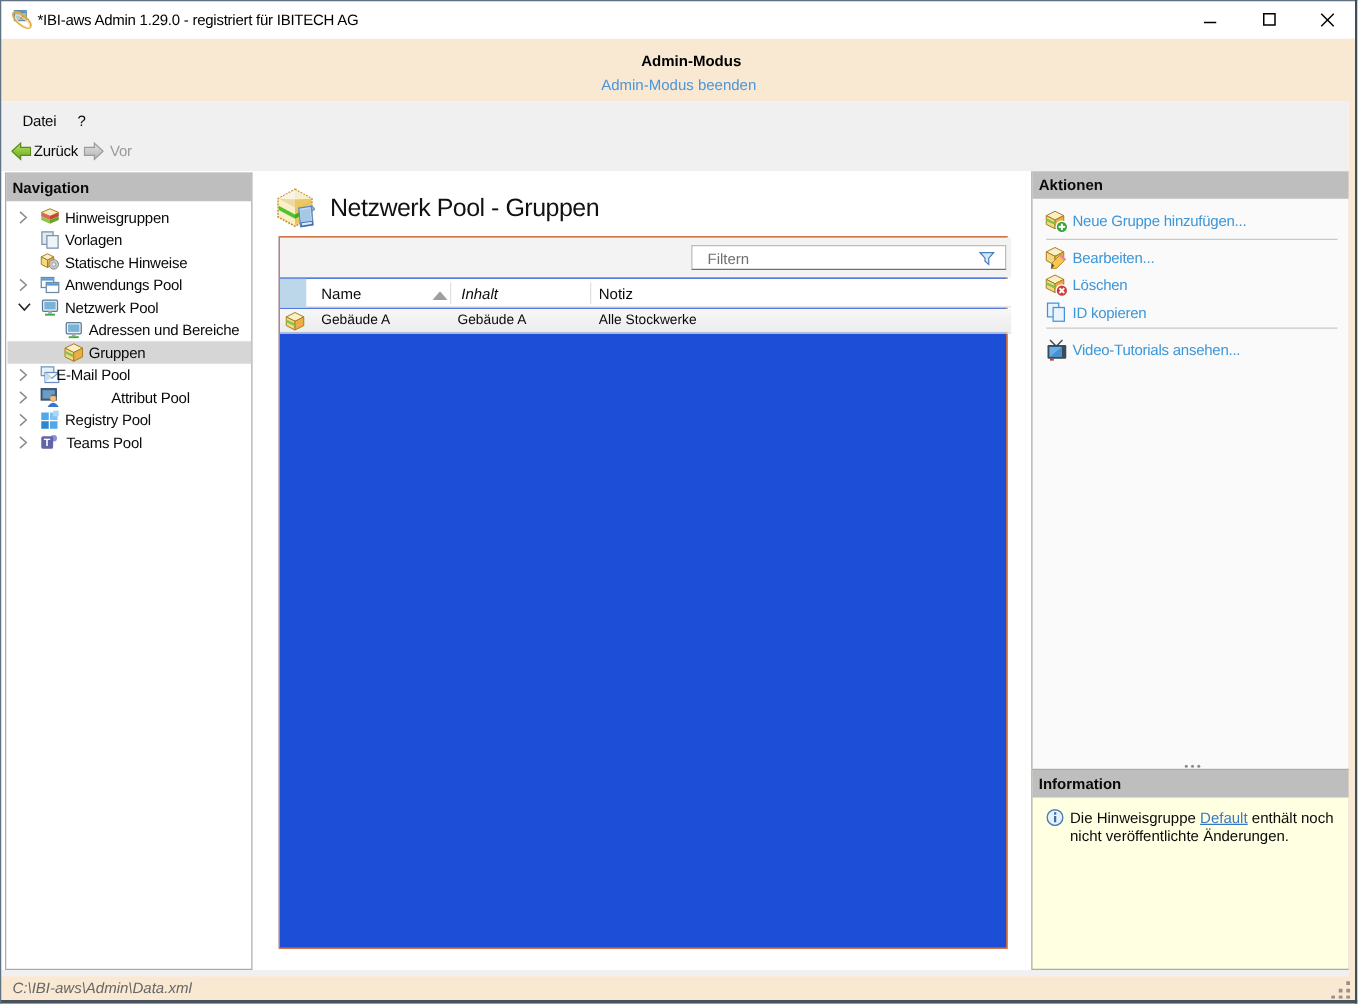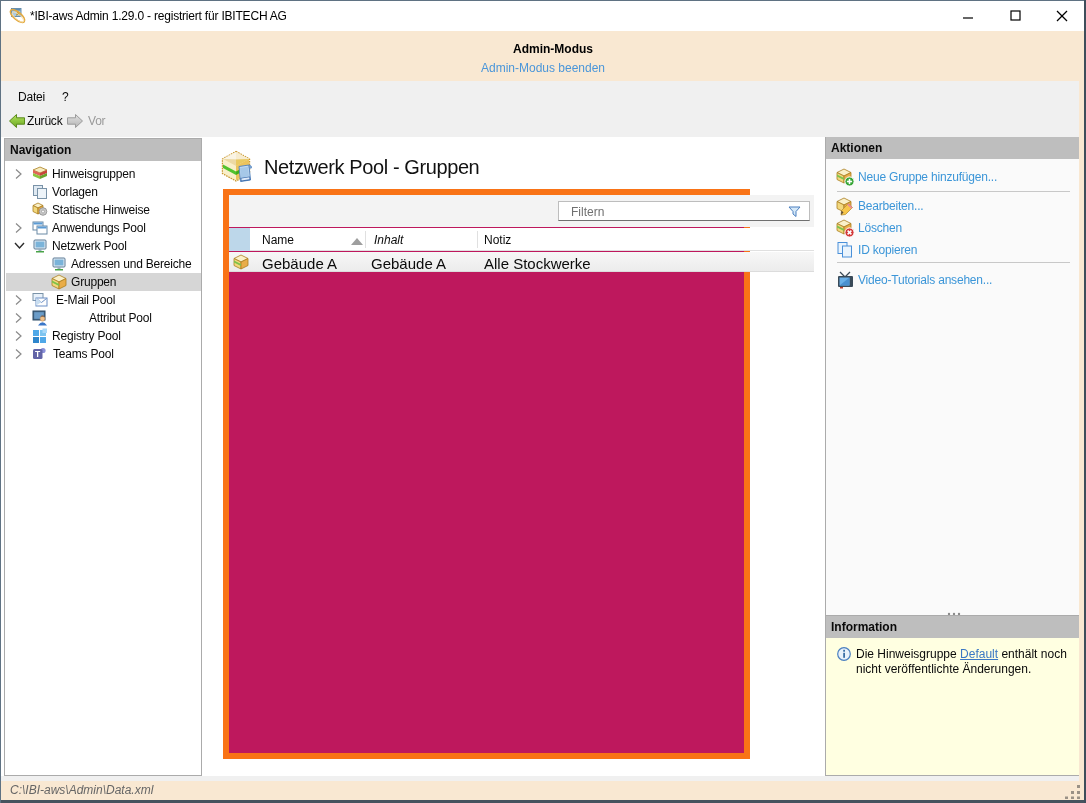--- a/index.html
+++ b/index.html
@@ -23,30 +23,30 @@
   .panelhdr { height:22px; background:#bebebe; font-size:12px; font-weight:bold; color:#0a0a0a; line-height:22px; padding-left:5px; }
   .treerow { position:absolute; left:1px; width:195px; height:18px; font-size:12px; color:#0a0a0a; }
   .treerow .lbl { position:absolute; top:2px; letter-spacing:-0.2px; }
   .treerow svg.chev { position:absolute; left:8px; top:3px; }
   .treerow svg.ticon { position:absolute; top:1px; }
   .sel { background:#d6d6d6; }
 
   
   #center-heading-icon { left:218px; top:13px; }
   #center-heading { left:263px; top:19px; font-size:20px; color:#111; letter-spacing:-0.4px; }
-  #tablepanel { left:222px; top:52px; width:527px; height:570px; background:#be185d; border:6px solid #f97316; }
+  #tablepanel { left:222px; top:52px; width:583px; height:570px; background:#1d4ed8; border:1px solid #f97316; }
   #filterstrip { left:0px; top:0px; width:585px; height:32px; background:#f3f3f3; }
   #filterbox { left:329px; top:6px; width:252px; height:20px; background:#fff; border:1px solid #bdbdbd; border-bottom:1px solid #707070; }
   #filterbox span { position:absolute; left:12px; top:3px; font-size:12px; color:#707070; }
   #filterbox svg { position:absolute; right:8px; top:4px; }
   #theader { left:0px; top:33px; width:585px; height:23px; background:#fff; border-bottom:1px solid #e0e0e0; }
   #hbluecell { left:0px; top:0px; width:21px; height:23px; background:#bdd7ea; }
   .hsep { position:absolute; top:3px; width:1px; height:17px; background:#e0e0e0; }
   .htxt { position:absolute; top:5px; font-size:12px; color:#0a0a0a; }
-  #trow { left:0px; top:57px; width:585px; height:20px; background:linear-gradient(#f7f7f7,#ececec); border-bottom:1px solid #dcdcdc; font-size:15px; color:#0a0a0a; }
+  #trow { left:0px; top:57px; width:585px; height:20px; background:linear-gradient(#f7f7f7,#ececec); border-bottom:1px solid #dcdcdc; font-size:11px; color:#0a0a0a; }
   .ttxt { position:absolute; top:3px; }
 
   
   #aktionen { left:824px; top:0px; width:255px; height:471px; background:#fafafa; border-left:1px solid #ababab; border-right:1px solid #c9c9c9; }
   .alink { position:absolute; left:10px; font-size:12px; color:#3c96d8; }
   .alink svg { position:absolute; left:0px; top:0px; }
   .alink span { position:absolute; left:22px; top:2px; white-space:nowrap; letter-spacing:-0.2px; }
   .asep { position:absolute; left:11px; width:233px; height:1px; background:#c8c8c8; }
   #dots { left:824px; top:468px; width:255px; height:10px; background:#fafafa; border-left:1px solid #ababab; border-right:1px solid #c9c9c9; }
   #infopanel { left:824px; top:478px; width:255px; height:161px; background:#ffffe1; border:1px solid #ababab; }
@@ -184,21 +184,21 @@
       <div class="treerow" style="top:152px;">
         <svg class="chev" width="9" height="12" viewBox="0 0 9 12">
           <polyline points="2,1.5 7,6 2,10.5" fill="none" stroke="#8a8a8a" stroke-width="1.2"></polyline>
         </svg>
         <svg class="ticon" style="left:26px;" width="16" height="16" viewBox="0 0 16 16">
           <rect x="1" y="1.5" width="10" height="7" fill="#e8f1fa" stroke="#7a93a8"></rect>
           <rect x="4" y="6" width="11" height="8" fill="#fdfdfd" stroke="#6a8ec4"></rect>
           <polyline points="4.5,6.5 9.5,10.5 14.5,6.5" fill="none" stroke="#6a8ec4"></polyline>
           <polygon points="4,6 9.5,10 4,13.5" fill="#c8ddf0"></polygon>
         </svg>
-        <span class="lbl" style="left:50px;">E-Mail Pool</span>
+        <span class="lbl" style="left:39px;">E-Mail Pool</span>
       </div>
       <div class="treerow" style="top:170px;">
         <svg class="chev" width="9" height="12" viewBox="0 0 9 12">
           <polyline points="2,1.5 7,6 2,10.5" fill="none" stroke="#8a8a8a" stroke-width="1.2"></polyline>
         </svg>
         <svg class="ticon" style="left:26px;" width="16" height="16" viewBox="0 0 16 16">
           <rect x="1" y="1" width="12" height="9" fill="#4a6a88" stroke="#2a4a66"></rect>
           <rect x="2.2" y="2.2" width="9.6" height="6.6" fill="#6a9cc8"></rect>
           <circle cx="10.5" cy="8.8" r="2.4" fill="#f0c08a" stroke="#c8935a" stroke-width="0.6"></circle>
           <path d="M6,15.5 q4.5,-6.5 9,0 Z" fill="#3a76c8"></path>

